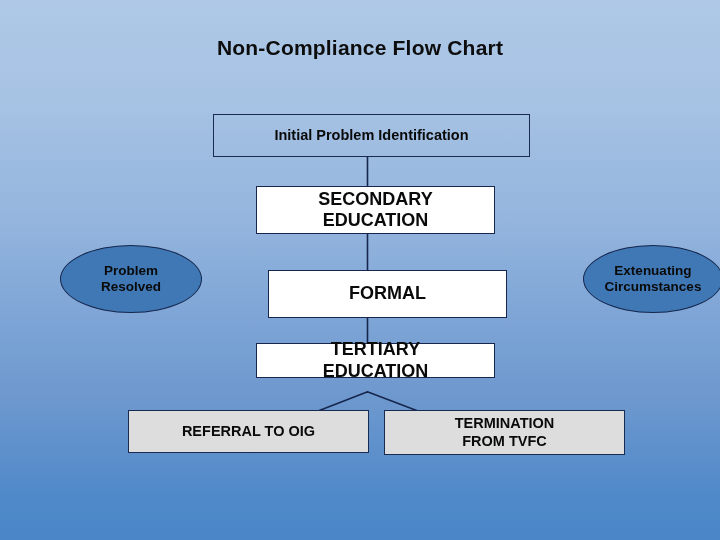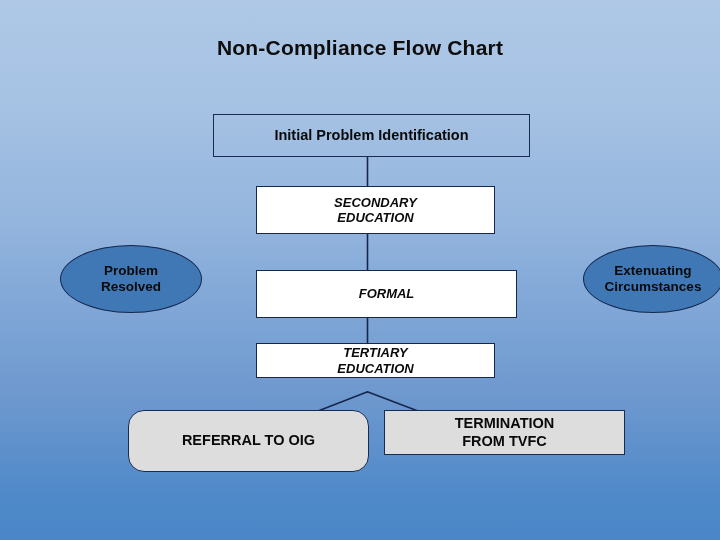--- a/index.html
+++ b/index.html
@@ -60,22 +60,21 @@
   .box-open {
     border: 1px solid #1a2b52;
     background: transparent;
     font-size: 14.5px;
   }
 
   
   .box-white {
     border: 1px solid #16264c;
     background: #ffffff;
-    font-size: 13px;
-    font-style: italic;
+    font-size: 18px;
   }
 
   
   .box-gray {
     border: 1px solid #1a2b52;
     background: #dddddd;
     font-size: 14.5px;
   }
 
   
@@ -86,23 +85,23 @@
     font-size: 13.5px;
     overflow: visible;
   }
   .ellipse .ell-text {
     white-space: nowrap;
   }
 
   
   #node-initial-problem      { left: 205px; top: 114px; width: 317px; height: 43px; }
   #node-secondary-education  { left: 248px; top: 186px; width: 239px; height: 48px; }
-  #node-formal-intervention  { left: 248px; top: 270px; width: 261px; height: 48px; }
+  #node-formal-intervention  { left: 260px; top: 270px; width: 239px; height: 48px; }
   #node-tertiary-education   { left: 248px; top: 343px; width: 239px; height: 35px; }
-  #node-referral-oig         { left: 120px; top: 410px; width: 241px; height: 62px; border-radius: 16px; }
+  #node-referral-oig         { left: 120px; top: 410px; width: 241px; height: 43px; }
   #node-termination-tvfc     { left: 376px; top: 410px; width: 241px; height: 45px; }
   #node-problem-resolved     { left: 52px;  top: 245px; width: 142px; height: 68px; }
   #node-extenuating          { left: 575px; top: 245px; width: 140px; height: 68px; }
 </style>
 </head>
 <body>
 
 <div id="slide">
 
   <div id="chart-title">Non-Compliance Flow Chart</div>

